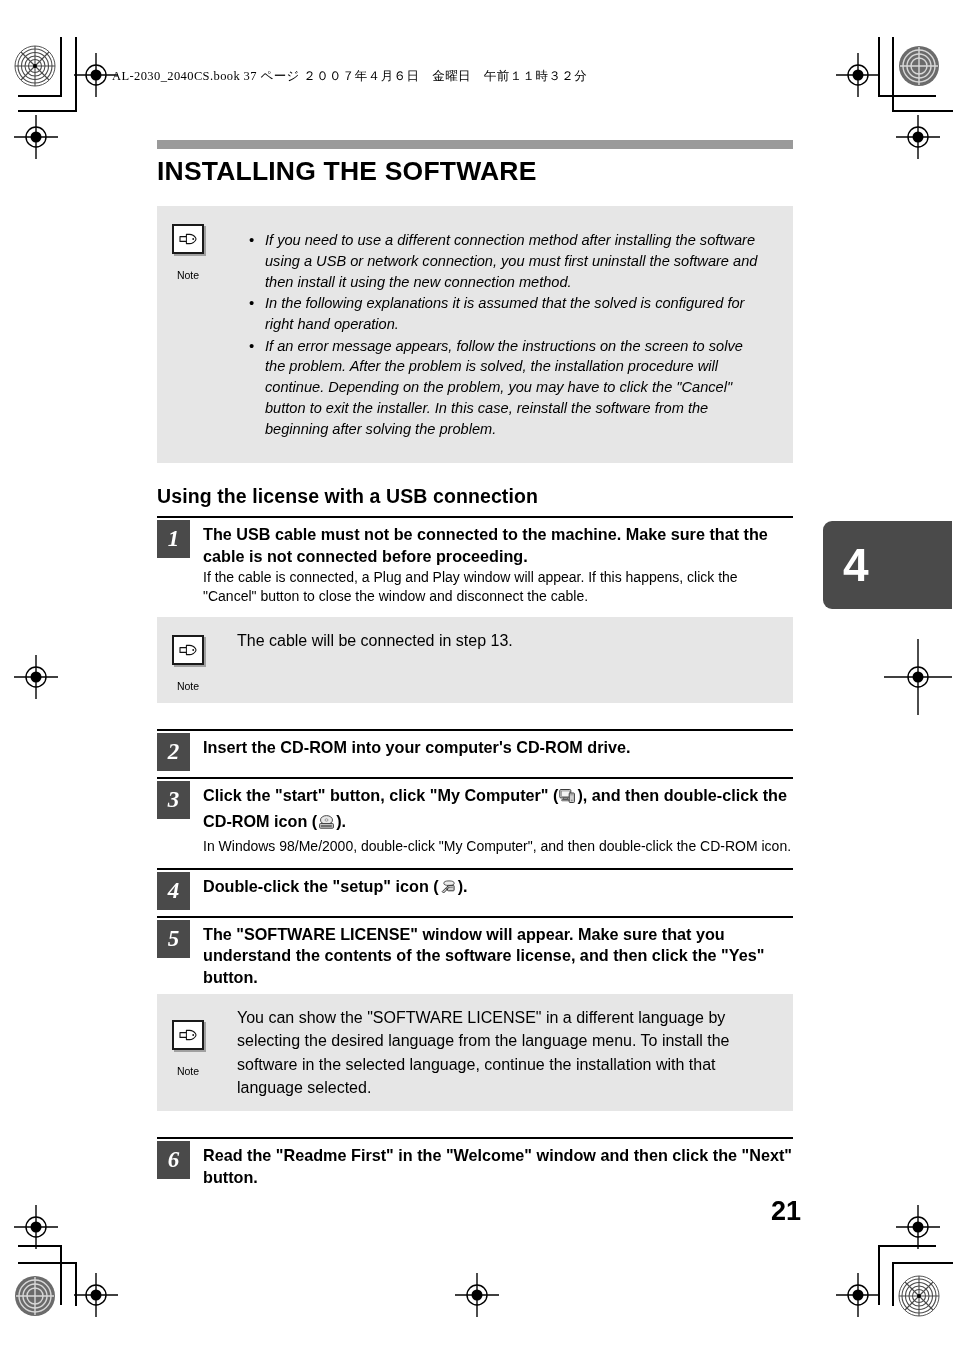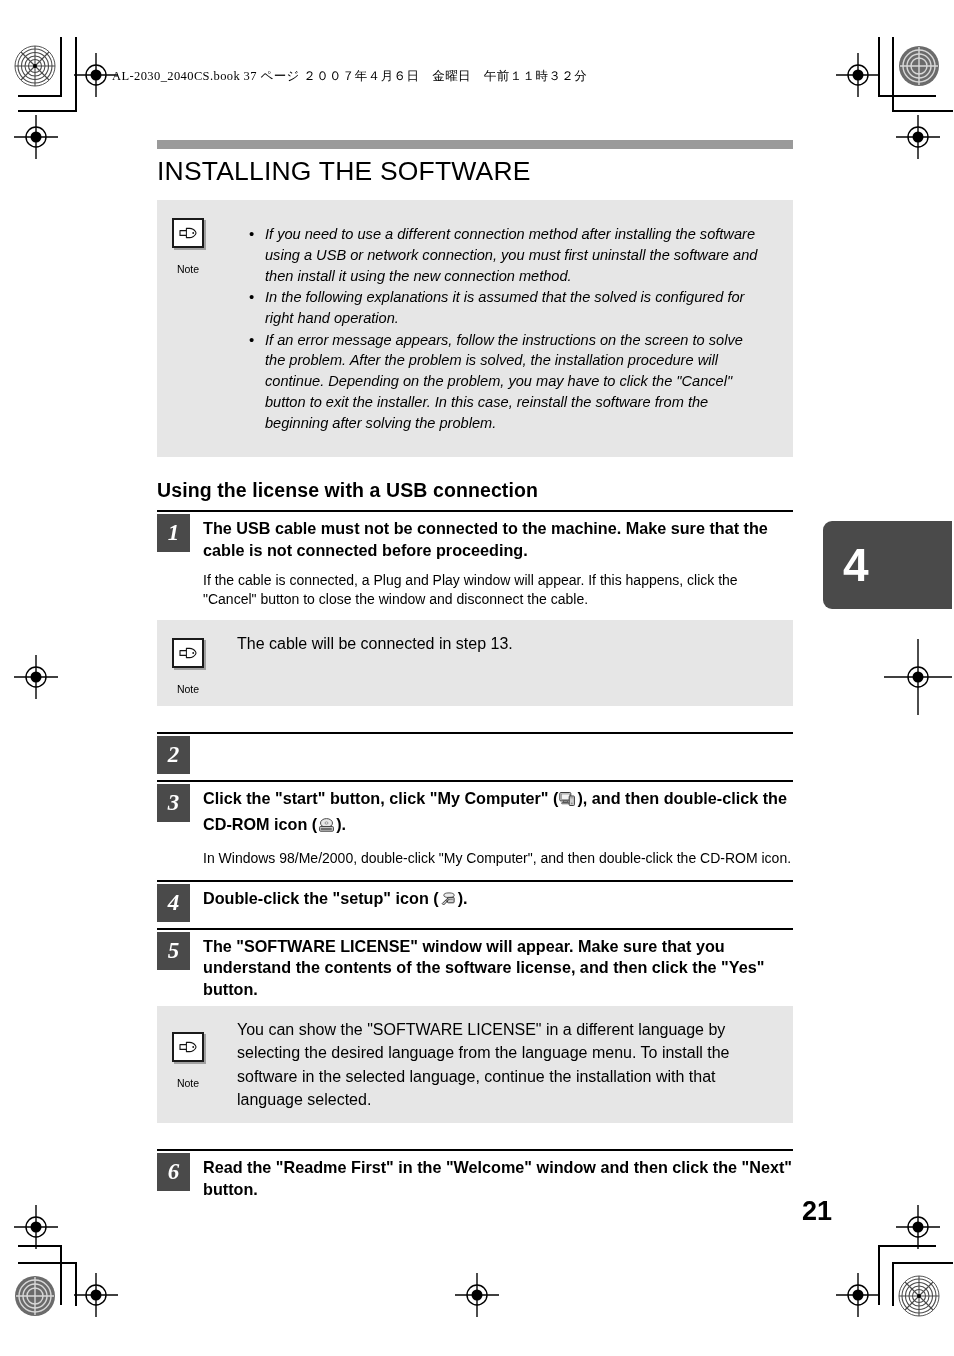--- a/index.html
+++ b/index.html
@@ -45,23 +45,23 @@
     width: 636px;
   }
 
   .title-rule {
     height: 9px;
     background: #9a9a9a;
     margin-bottom: 8px;
   }
   h1.doc-title {
     font-size: 26.5px;
-    font-weight: normal;
+    font-weight: bold;
     letter-spacing: 0.2px;
-    margin: 0 0 14px 0;
+    margin: 0 0 20px 0;
     line-height: 1.1;
   }
 
   
   .note-box {
     background: #e6e6e6;
     display: flex;
     align-items: flex-start;
     padding: 10px 0 12px 0;
   }
@@ -158,21 +158,21 @@
     padding-bottom: 6px;
   }
   .step-head {
     font-size: 16.2px;
     font-weight: bold;
     line-height: 1.33;
   }
   .step-sub {
     font-size: 14px;
     line-height: 1.3;
-    margin-top: 10px;
+    margin-top: 1px;
   }
   .spacer-md { height: 26px; }
   .spacer-xs { height: 6px; }
 
   
   .inline-icon {
     display: inline-block;
     vertical-align: -4px;
     margin: 0 1px;
   }
@@ -191,21 +191,21 @@
     font-weight: bold;
     display: flex;
     align-items: center;
     padding-left: 20px;
     box-sizing: border-box;
   }
 
   
   .page-number {
     position: absolute;
-    left: 802px;
+    left: 771px;
     top: 1196px;
     font-size: 27px;
     font-weight: bold;
   }
 </style>
 </head>
 <body>
 
 <div>
 
@@ -430,20 +430,23 @@
     </div>
     <div class="note-body">
       <div class="note-single">The cable will be connected in step 13.</div>
     </div>
   </div>
 
   <div class="spacer-md"></div>
 
   <div class="step">
     <div class="step-num">2</div>
+    <div class="step-body">
+      <div class="step-head">Insert the CD-ROM into your computer's CD-ROM drive.</div>
+    </div>
   </div>
 
   <div class="spacer-xs"></div>
 
   <div class="step">
     <div class="step-num">3</div>
     <div class="step-body">
       <div class="step-head">
         <span>Click the "start" button, click "My Computer" (</span><span class="inline-icon"><svg width="17" height="17" viewBox="0 0 17 17">
             <rect x="0.8" y="1.5" width="11" height="8.4" rx="1" fill="#d8d8d8" stroke="#3a3a3a" stroke-width="1"></rect>

